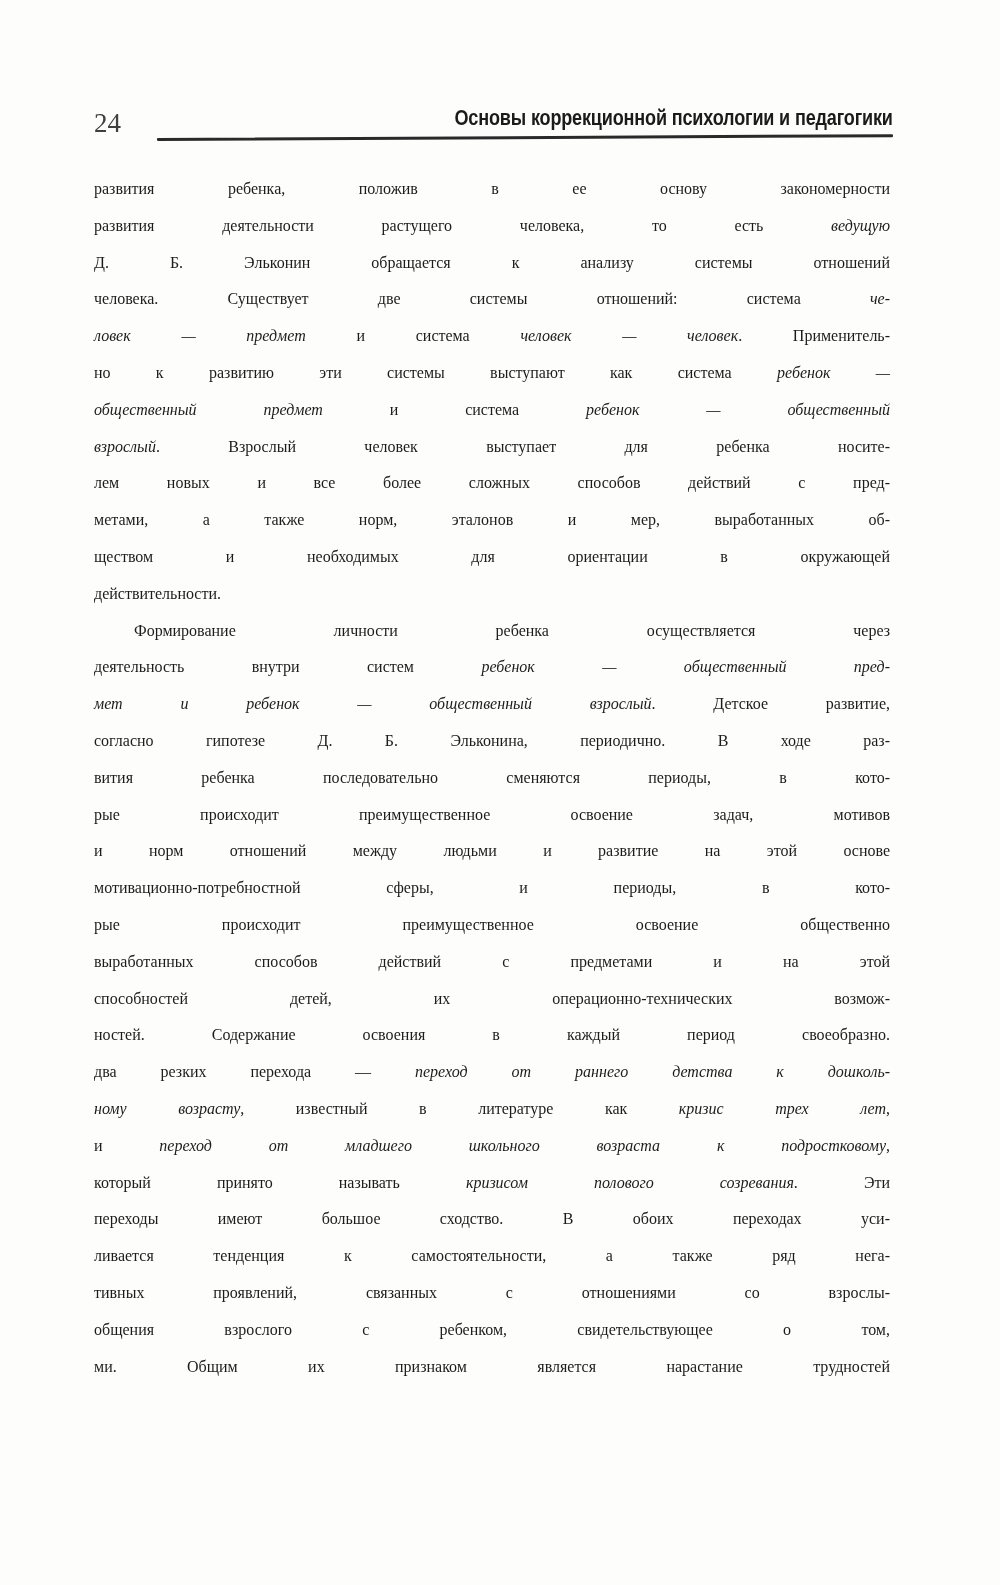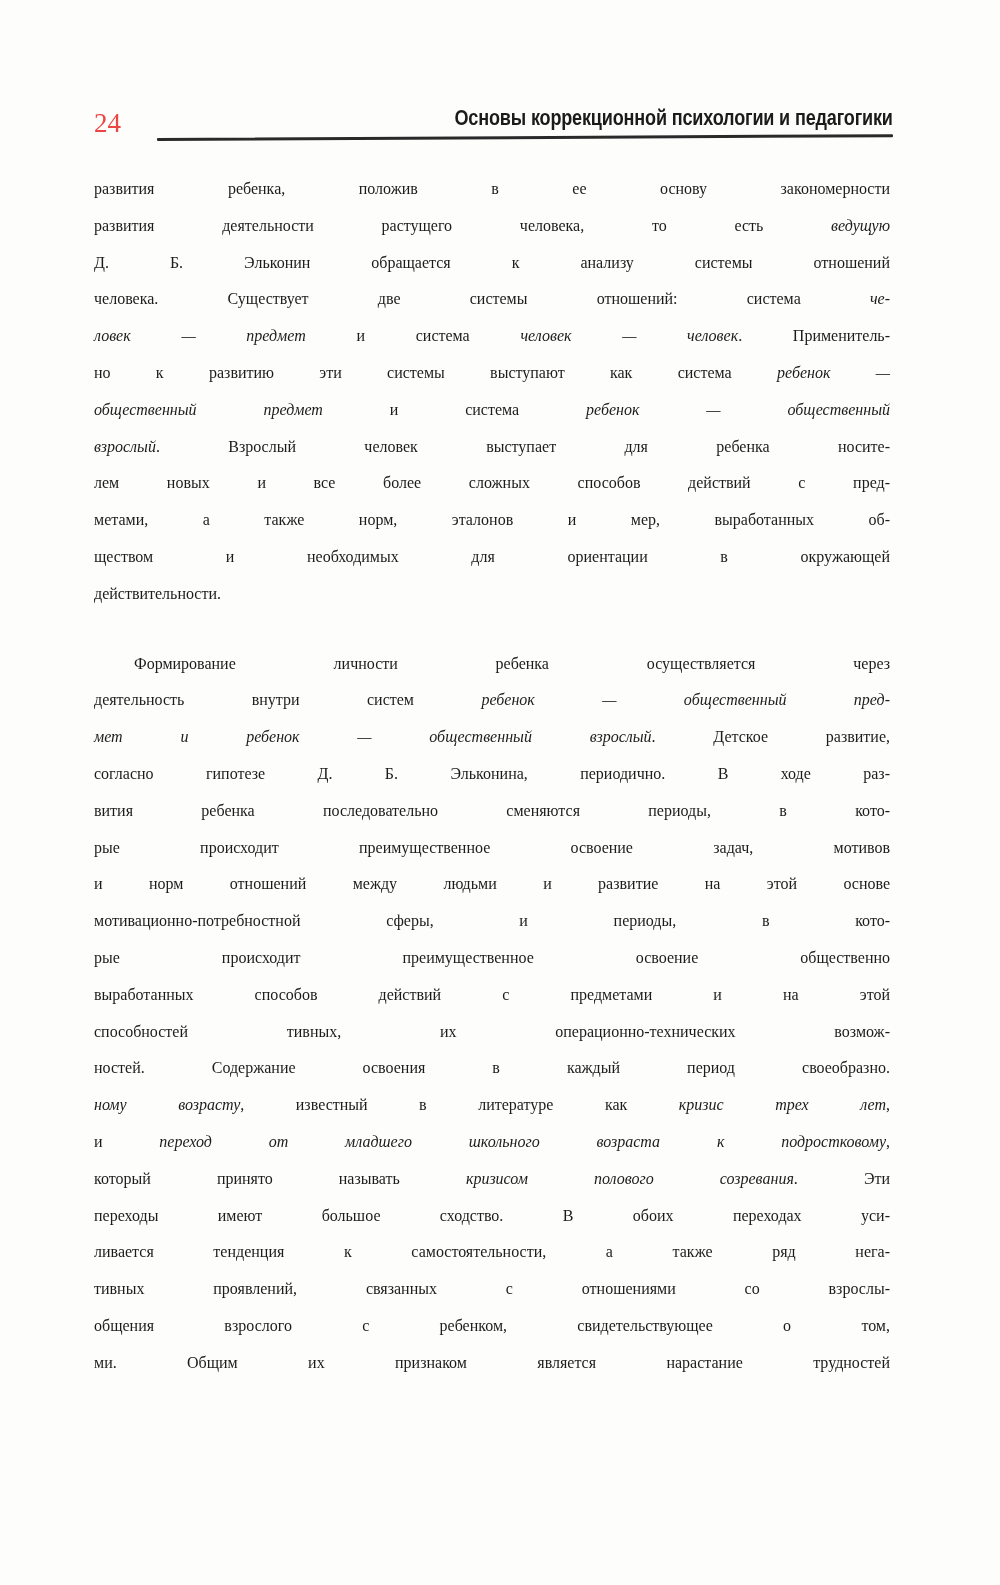--- a/index.html
+++ b/index.html
@@ -15,21 +15,21 @@
     color: #1c1c1c;
   }
 
   .folio {
     position: absolute;
     left: 94px;
     top: 108px;
     font-size: 27px;
     line-height: 30px;
     font-family: "Liberation Serif", "DejaVu Serif", serif;
-    color: #ef4444;
+    color: #404040;
   }
 
   .running-title {
     position: absolute;
     right: 107px;
     top: 106px;
     font-family: "Liberation Sans", "DejaVu Sans", sans-serif;
     font-weight: 700;
     font-size: 21.5px;
     line-height: 24px;
@@ -60,21 +60,21 @@
     font-size: 16px;
     line-height: 36.8px;
   }
 
   .line {
     text-align: justify;
     text-align-last: justify;
     white-space: normal;
   }
   .line.end  { text-align-last: left; }
-  .line.indent { text-indent: 40px; margin-top: 33px; }
+  .line.indent { text-indent: 40px; }
 
   .line em { font-style: italic; }
 </style>
 </head>
 <body>
 
 <div class="page">
   <span class="folio">24</span>
 
   <span class="running-title">Основы коррекционной психологии и педагогики</span>
@@ -100,24 +100,25 @@
         <div class="line indent"><span>Формирование личности ребенка осуществляется через</span></div>
         <div class="line"><span>деятельность внутри систем </span><em>ребенок — общественный пред-</em></div>
         <div class="line"><em>мет и ребенок — общественный взрослый</em><span>. Детское развитие,</span></div>
         <div class="line"><span>согласно гипотезе Д. Б. Эльконина, периодично. В ходе раз-</span></div>
         <div class="line"><span>вития ребенка последовательно сменяются периоды, в кото-</span></div>
         <div class="line"><span>рые происходит преимущественное освоение задач, мотивов</span></div>
         <div class="line"><span>и норм отношений между людьми и развитие на этой основе</span></div>
         <div class="line"><span>мотивационно-потребностной сферы, и периоды, в кото-</span></div>
         <div class="line"><span>рые происходит преимущественное освоение общественно</span></div>
         <div class="line"><span>выработанных способов действий с предметами и на этой</span></div>
-        <div class="line"><span>способностей тивных, их операционно-технических возмож-</span></div>
+        <div class="line"><span>способностей детей, их операционно-технических возмож-</span></div>
         <div class="line"><span>ностей. Содержание освоения в каждый период своеобразно.</span></div>
       </div>
       <div>
+        <div class="line"><span>два резких перехода — </span><em>переход от раннего детства к дошколь-</em></div>
         <div class="line"><em>ному возрасту</em><span>, известный в литературе как </span><em>кризис трех лет</em><span>,</span></div>
         <div class="line"><span>и </span><em>переход от младшего школьного возраста к подростковому</em><span>,</span></div>
         <div class="line"><span>который принято называть </span><em>кризисом полового созревания</em><span>. Эти</span></div>
         <div class="line"><span>переходы имеют большое сходство. В обоих переходах уси-</span></div>
         <div class="line"><span>ливается тенденция к самостоятельности, а также ряд нега-</span></div>
         <div class="line"><span>тивных проявлений, связанных с отношениями со взрослы-</span></div>
         <div class="line"><span>общения взрослого с ребенком, свидетельствующее о том,</span></div>
         <div class="line"><span>ми. Общим их признаком является нарастание трудностей</span></div>
       </div>
     </main>

